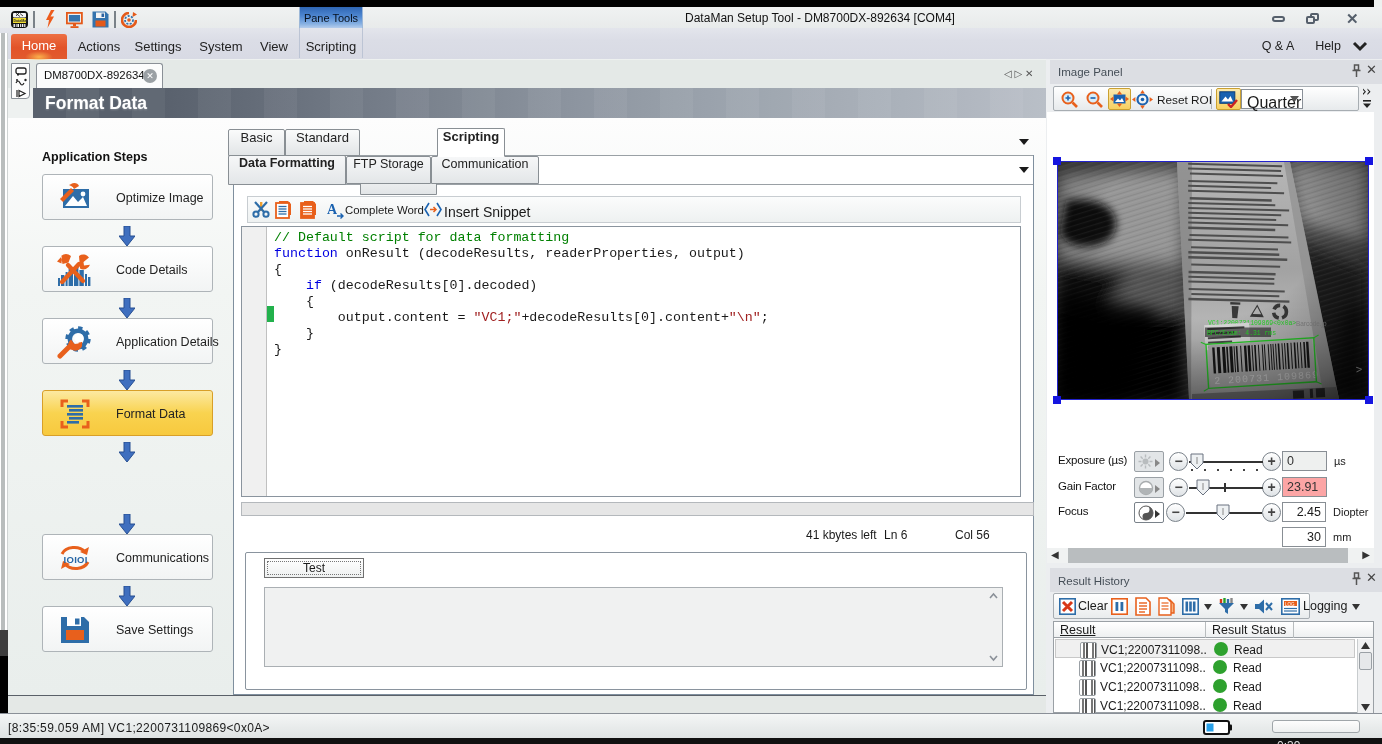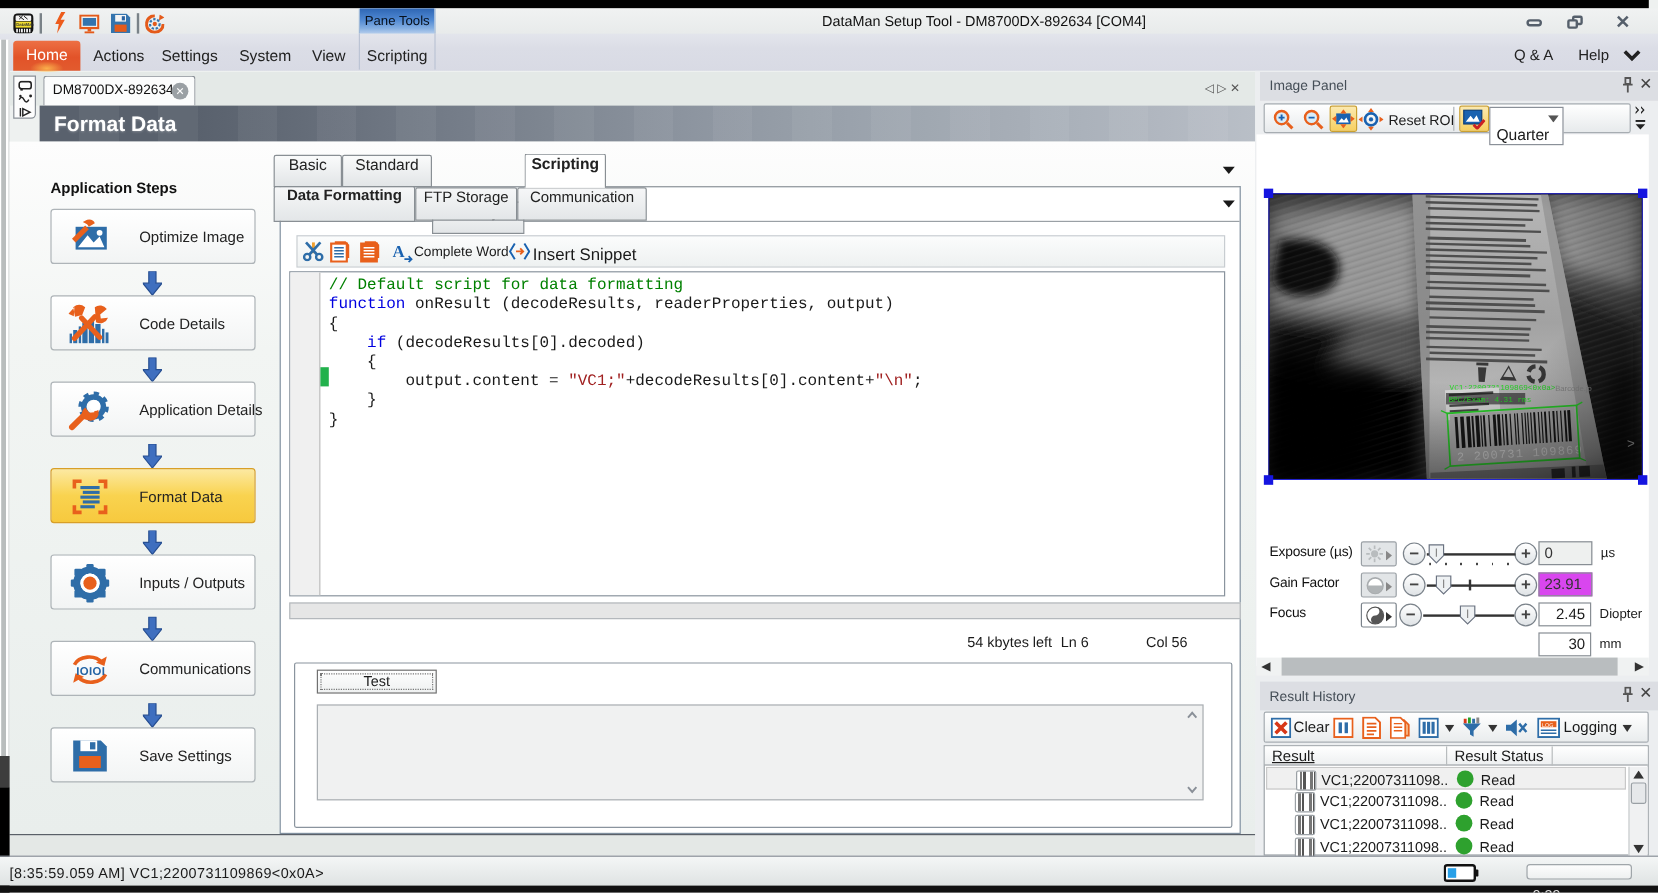--- a/index.html
+++ b/index.html
@@ -66,21 +66,21 @@
 #imgtoolbar { left:1053px; top:86px; width:306px; height:25px; background:linear-gradient(#ffffff,#e7eaec); border:1px solid #a7adb2; border-radius:2px; }
 #imgwhite { left:1047px; top:112px; width:327px; height:443px; background:#fff; }
 #camimg { left:1057px; top:161px; width:312px; height:239px; border:1px solid #2222cc; background:#000; }
 .bluehandle { width:8px; height:8px; background:#1515e0; }
 
 .sliderlabel { left:1058px; font-size:11.5px; color:#111; letter-spacing:-0.2px; }
 .iconbtn { width:30px; height:21px; background:linear-gradient(#fcfcfc,#e8eaec); border:1px solid #9aa0a5; border-radius:2px; }
 .circbtn { width:19px; height:19px; border-radius:50%; background:linear-gradient(#ffffff,#dfe3e6); border:1px solid #7a828a; color:#444; text-align:center; line-height:16px; font-size:14px; font-weight:bold; }
 .slidein { height:20px; border:1px solid #888e94; font-size:12.5px; padding:2px 4px; }
 
-#rhtoolbar { left:1053px; top:593px; width:321px; height:26px; background:linear-gradient(#ffffff,#e9eced); border:1px solid #a7adb2; border-radius:2px; }
+#rhtoolbar { left:1053px; top:593px; width:257px; height:26px; background:linear-gradient(#ffffff,#e9eced); border:1px solid #a7adb2; border-radius:2px; }
 #rhtable { left:1053px; top:621px; width:321px; height:92px; background:#fff; border:1px solid #9aa0a5; }
 .rhrow { position:absolute; left:1px; width:300px; height:19px; }
 .rhrow:before { content:""; position:absolute; left:24px; top:2px; width:15px; height:15px; border:1px solid #9aa0a5; border-radius:2px; background:repeating-linear-gradient(90deg,#fff 0 2px,#777 2px 4px,#fff 4px 5px,#555 5px 7px,#fff 7px 9px); }
 .rhrow:after { content:"VC1;22007311098..."; position:absolute; left:45px; top:3px; font-size:12px; width:106px; overflow:hidden; white-space:nowrap; }
 .rhrow i { position:absolute; left:158px; top:2px; width:14px; height:14px; border-radius:50%; background:#2ea12e; }
 .rhrow b { position:absolute; left:178px; top:3px; font-size:12px; font-weight:normal; }
 
 #statusbar { left:0; top:713px; width:1382px; height:25px; background:linear-gradient(#f4f6f6,#dfe3e3); border-top:1px solid #8a9098; }
 #botblack { left:0; top:738px; width:1382px; height:6px; background:#111; }
 </style>
@@ -242,40 +242,20 @@
         </g>
       <g fill="#2e6da8">
           <rect x="10" y="8" width="16" height="2.6"></rect>
           <rect x="12" y="12" width="14" height="2.6"></rect>
           <rect x="10" y="16" width="16" height="2.6"></rect>
           <rect x="12" y="20" width="14" height="2.6"></rect>
           <rect x="10" y="24" width="12" height="2.6"></rect>
         </g>
     </svg>
     </div>
-  <div class="abs stepbtn" style="top:462px;">
-      <span class="lbl">Inputs / Outputs</span>
-    <svg width="36" height="34" viewBox="0 0 36 34">
-      <g fill="#2e6da8">
-        <circle cx="18" cy="17" r="11" fill="none" stroke="#2e6da8" stroke-width="6"></circle>
-        <g>
-            <rect x="15" y="1" width="6" height="6" rx="1"></rect>
-            <rect x="15" y="27" width="6" height="6" rx="1"></rect>
-            <rect x="2" y="14" width="6" height="6" rx="1"></rect>
-            <rect x="28" y="14" width="6" height="6" rx="1"></rect>
-        <rect x="5" y="5" width="6" height="6" rx="1"></rect>
-            <rect x="25" y="5" width="6" height="6" rx="1"></rect>
-            <rect x="5" y="23" width="6" height="6" rx="1"></rect>
-            <rect x="25" y="23" width="6" height="6" rx="1"></rect>
-          </g>
-      </g>
-      <circle cx="18" cy="17" r="8" fill="#fff"></circle>
-      <circle cx="18" cy="17" r="5.5" fill="#e8601c"></circle>
-    </svg>
-    </div>
   <div class="abs stepbtn" style="top:534px;">
       <span class="lbl">Communications</span>
     <svg width="36" height="34" viewBox="0 0 36 34">
       <g stroke="#e8601c" stroke-width="3" fill="none">
         <path d="M5 13 a13 10 0 0 1 23 -2"></path>
         <path d="M31 21 a13 10 0 0 1 -23 2"></path>
       </g>
       <path d="M32 6 l-2 8 -7 -3 z" fill="#e8601c"></path>
       <path d="M4 28 l2 -8 7 3 z" fill="#e8601c"></path>
       <text x="6.5" y="21.5" font-family="Liberation Sans" font-size="9.5" font-weight="bold" fill="#2565a5" letter-spacing="0.3">IOIOI</text>
@@ -373,21 +353,21 @@
 {
     <span class="kw">if</span> (decodeResults[0].decoded)
     {
         output.content = <span class="st">"VC1;"</span>+decodeResults[0].content+<span class="st">"\n"</span>;
     }
 }</div>
   </div>
 
   <div class="abs" id="hstrip"></div>
   <div class="abs" id="stattext">
-    <span class="abs" style="left:806px;">54 kbytes left</span>
+    <span class="abs" style="left:806px;">41 kbytes left</span>
     <span class="abs" style="left:884px;">Ln 6</span>
     <span class="abs" style="left:955px;">Col 56</span>
   </div>
 
   <div class="abs" id="testbox"></div>
   <div class="abs" id="testbtn">Test<i></i></div>
   <div class="abs" id="testarea">
     <svg style="position:absolute;right:3px;top:3px;" width="11" height="10" viewBox="0 0 11 10">
         <path d="M2 7 L5.5 3 L9 7" stroke="#8a9098" stroke-width="1.6" fill="none"></path>
       </svg>
@@ -440,21 +420,21 @@
         </g>
     </svg>
     <span style="position:absolute;left:103px;top:6px;font-size:11.8px;">Reset ROI</span>
     <span style="position:absolute;left:157px;top:2px;width:1px;height:20px;background:#b0b4b8;"></span>
     <span style="position:absolute;left:162px;top:1px;width:25px;height:22px;background:linear-gradient(#fbe9b0,#f7d060);border:1px solid #caa030;border-radius:2px;"></span>
     <svg style="position:absolute;left:165px;top:4px;" width="19" height="17" viewBox="0 0 19 17">
       <rect x="0.8" y="0.8" width="15" height="11.5" fill="#1a62b0" stroke="#0d3e78" stroke-width="1"></rect>
       <path d="M2.5 10.5 L6.5 5.5 L9 8.5 L11.5 5 L14 10.5 Z" fill="#fff"></path>
       <path d="M9 13 l3 3 6 -7" stroke="#cc2222" stroke-width="2.4" fill="none"></path>
     </svg>
-    <span style="position:absolute;left:187px;top:2px;width:62px;height:20px;background:#fff;border:1px solid #8a9098;font-size:13px;padding:15px 5px;">Quarter
+    <span style="position:absolute;left:187px;top:2px;width:62px;height:20px;background:#fff;border:1px solid #8a9098;font-size:16px;padding:4px 5px;">Quarter
       <svg style="position:absolute;right:3px;top:6px;" width="9" height="6" viewBox="0 0 9 6">
           <path d="M0 0 L9 0 L4.5 6 Z" fill="#555"></path>
         </svg>
     </span>
   </div>
   <div class="abs" style="left:1361px;top:87px;width:13px;height:24px;">
     <svg width="13" height="24" viewBox="0 0 13 24">
         <g fill="#222">
           <path d="M2 1.5 l3 3.2 -3 3.2 v-1.6 l1.6 -1.6 -1.6 -1.6 z M6.5 1.5 l3 3.2 -3 3.2 v-1.6 l1.6 -1.6 -1.6 -1.6 z"></path>
           <rect x="2" y="13" width="8" height="1.6"></rect>
@@ -664,21 +644,21 @@
   <svg class="abs" style="left:1196px;top:479px;" width="14" height="17" viewBox="0 0 14 17">
       <path d="M1 1 h12 v9 l-6 6 -6 -6 z" fill="#eef1f3" stroke="#6a7280" stroke-width="1"></path>
       <path d="M7 4 v7" stroke="#888" stroke-width="1"></path>
     </svg>
   <div class="abs" style="left:1186px;top:512px;width:76px;height:1.5px;background:#333;"></div>
   <svg class="abs" style="left:1216px;top:504px;" width="14" height="17" viewBox="0 0 14 17">
       <path d="M1 1 h12 v9 l-6 6 -6 -6 z" fill="#eef1f3" stroke="#6a7280" stroke-width="1"></path>
       <path d="M7 4 v7" stroke="#888" stroke-width="1"></path>
     </svg>
   <div class="abs slidein" style="left:1282px;top:451px;width:45px;background:#eef0ef;color:#333;">0</div>
-  <div class="abs slidein" style="left:1282px;top:477px;width:45px;background:#d946ef;color:#333;">23.91</div>
+  <div class="abs slidein" style="left:1282px;top:477px;width:45px;background:#fca5a5;color:#333;">23.91</div>
   <div class="abs slidein" style="left:1282px;top:502px;width:44px;background:#fff;text-align:right;">2.45</div>
   <div class="abs slidein" style="left:1282px;top:527px;width:44px;background:#fff;text-align:right;">30</div>
   <div class="abs" style="left:1334px;top:455px;font-size:11px;">µs</div>
   <div class="abs" style="left:1333px;top:506px;font-size:11px;">Diopter</div>
   <div class="abs" style="left:1333px;top:531px;font-size:11px;">mm</div>
 
   <div class="abs" style="left:1047px;top:548px;width:327px;height:15px;background:#f0f2f2;">
     <span style="position:absolute;left:4px;top:1px;color:#333;font-size:10px;">◀</span>
     <span style="position:absolute;right:4px;top:1px;color:#333;font-size:10px;">▶</span>
     <span style="position:absolute;left:21px;top:0;width:280px;height:15px;background:#b9bdbf;"></span>

